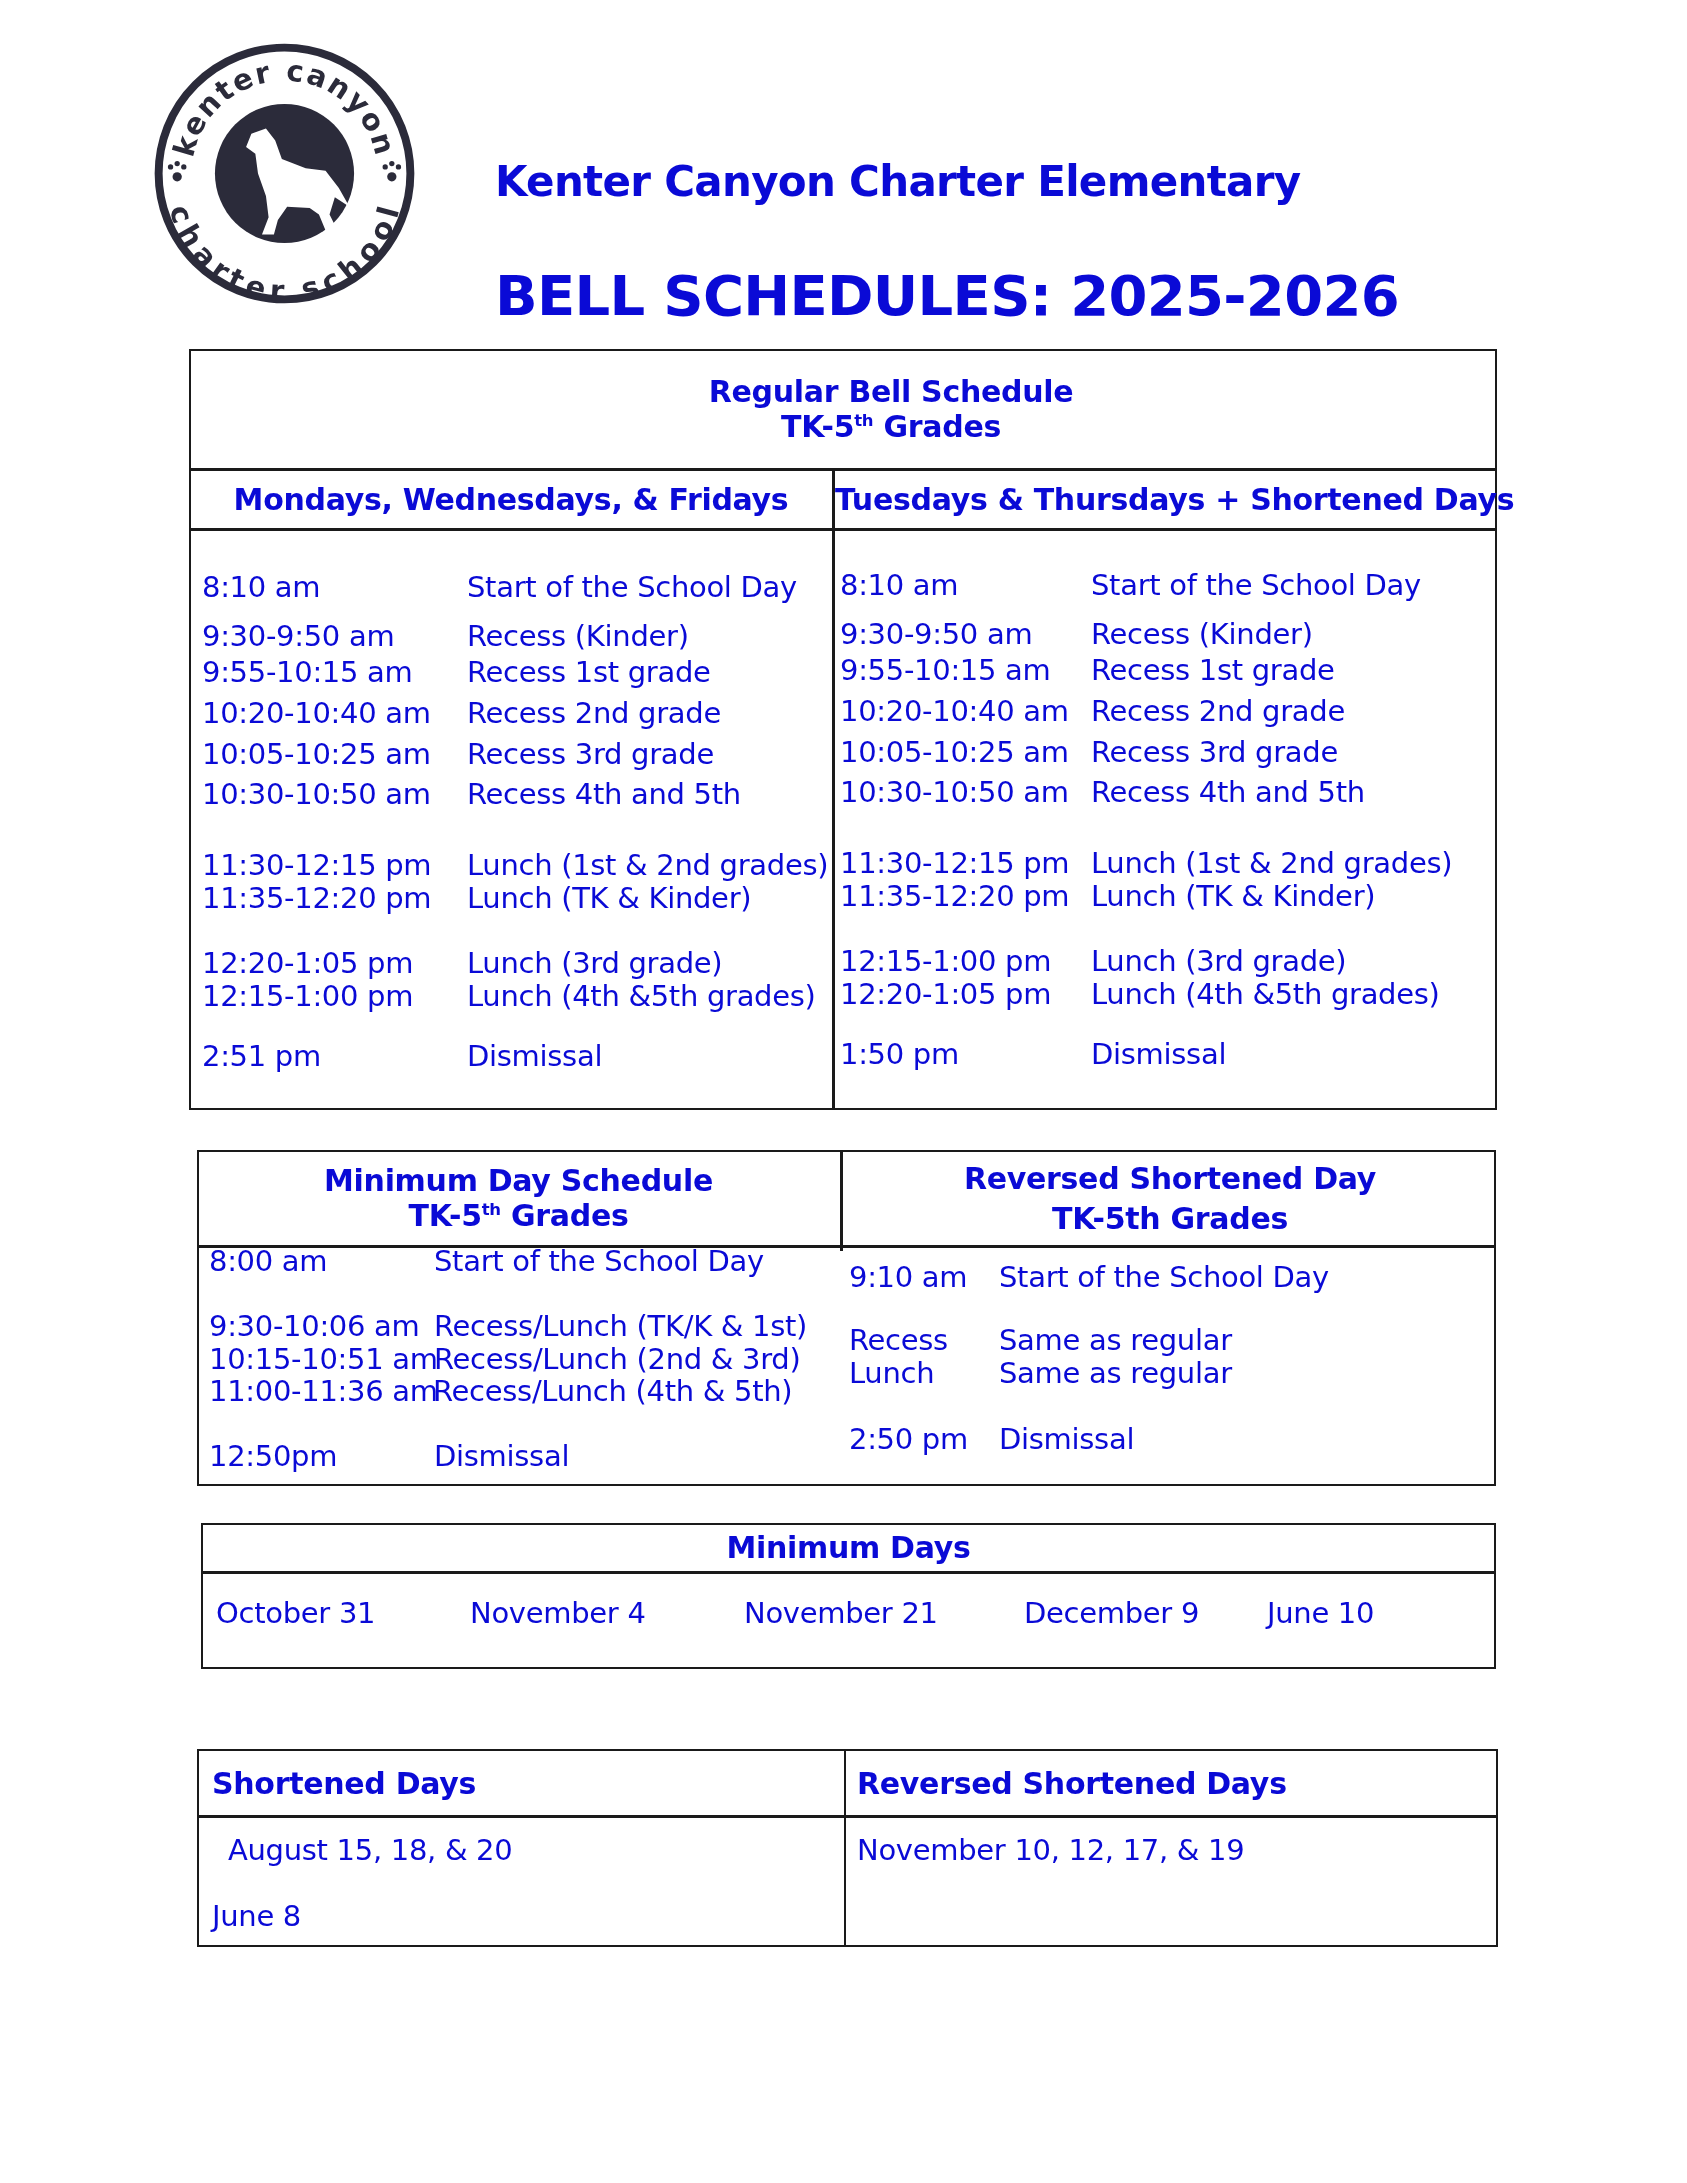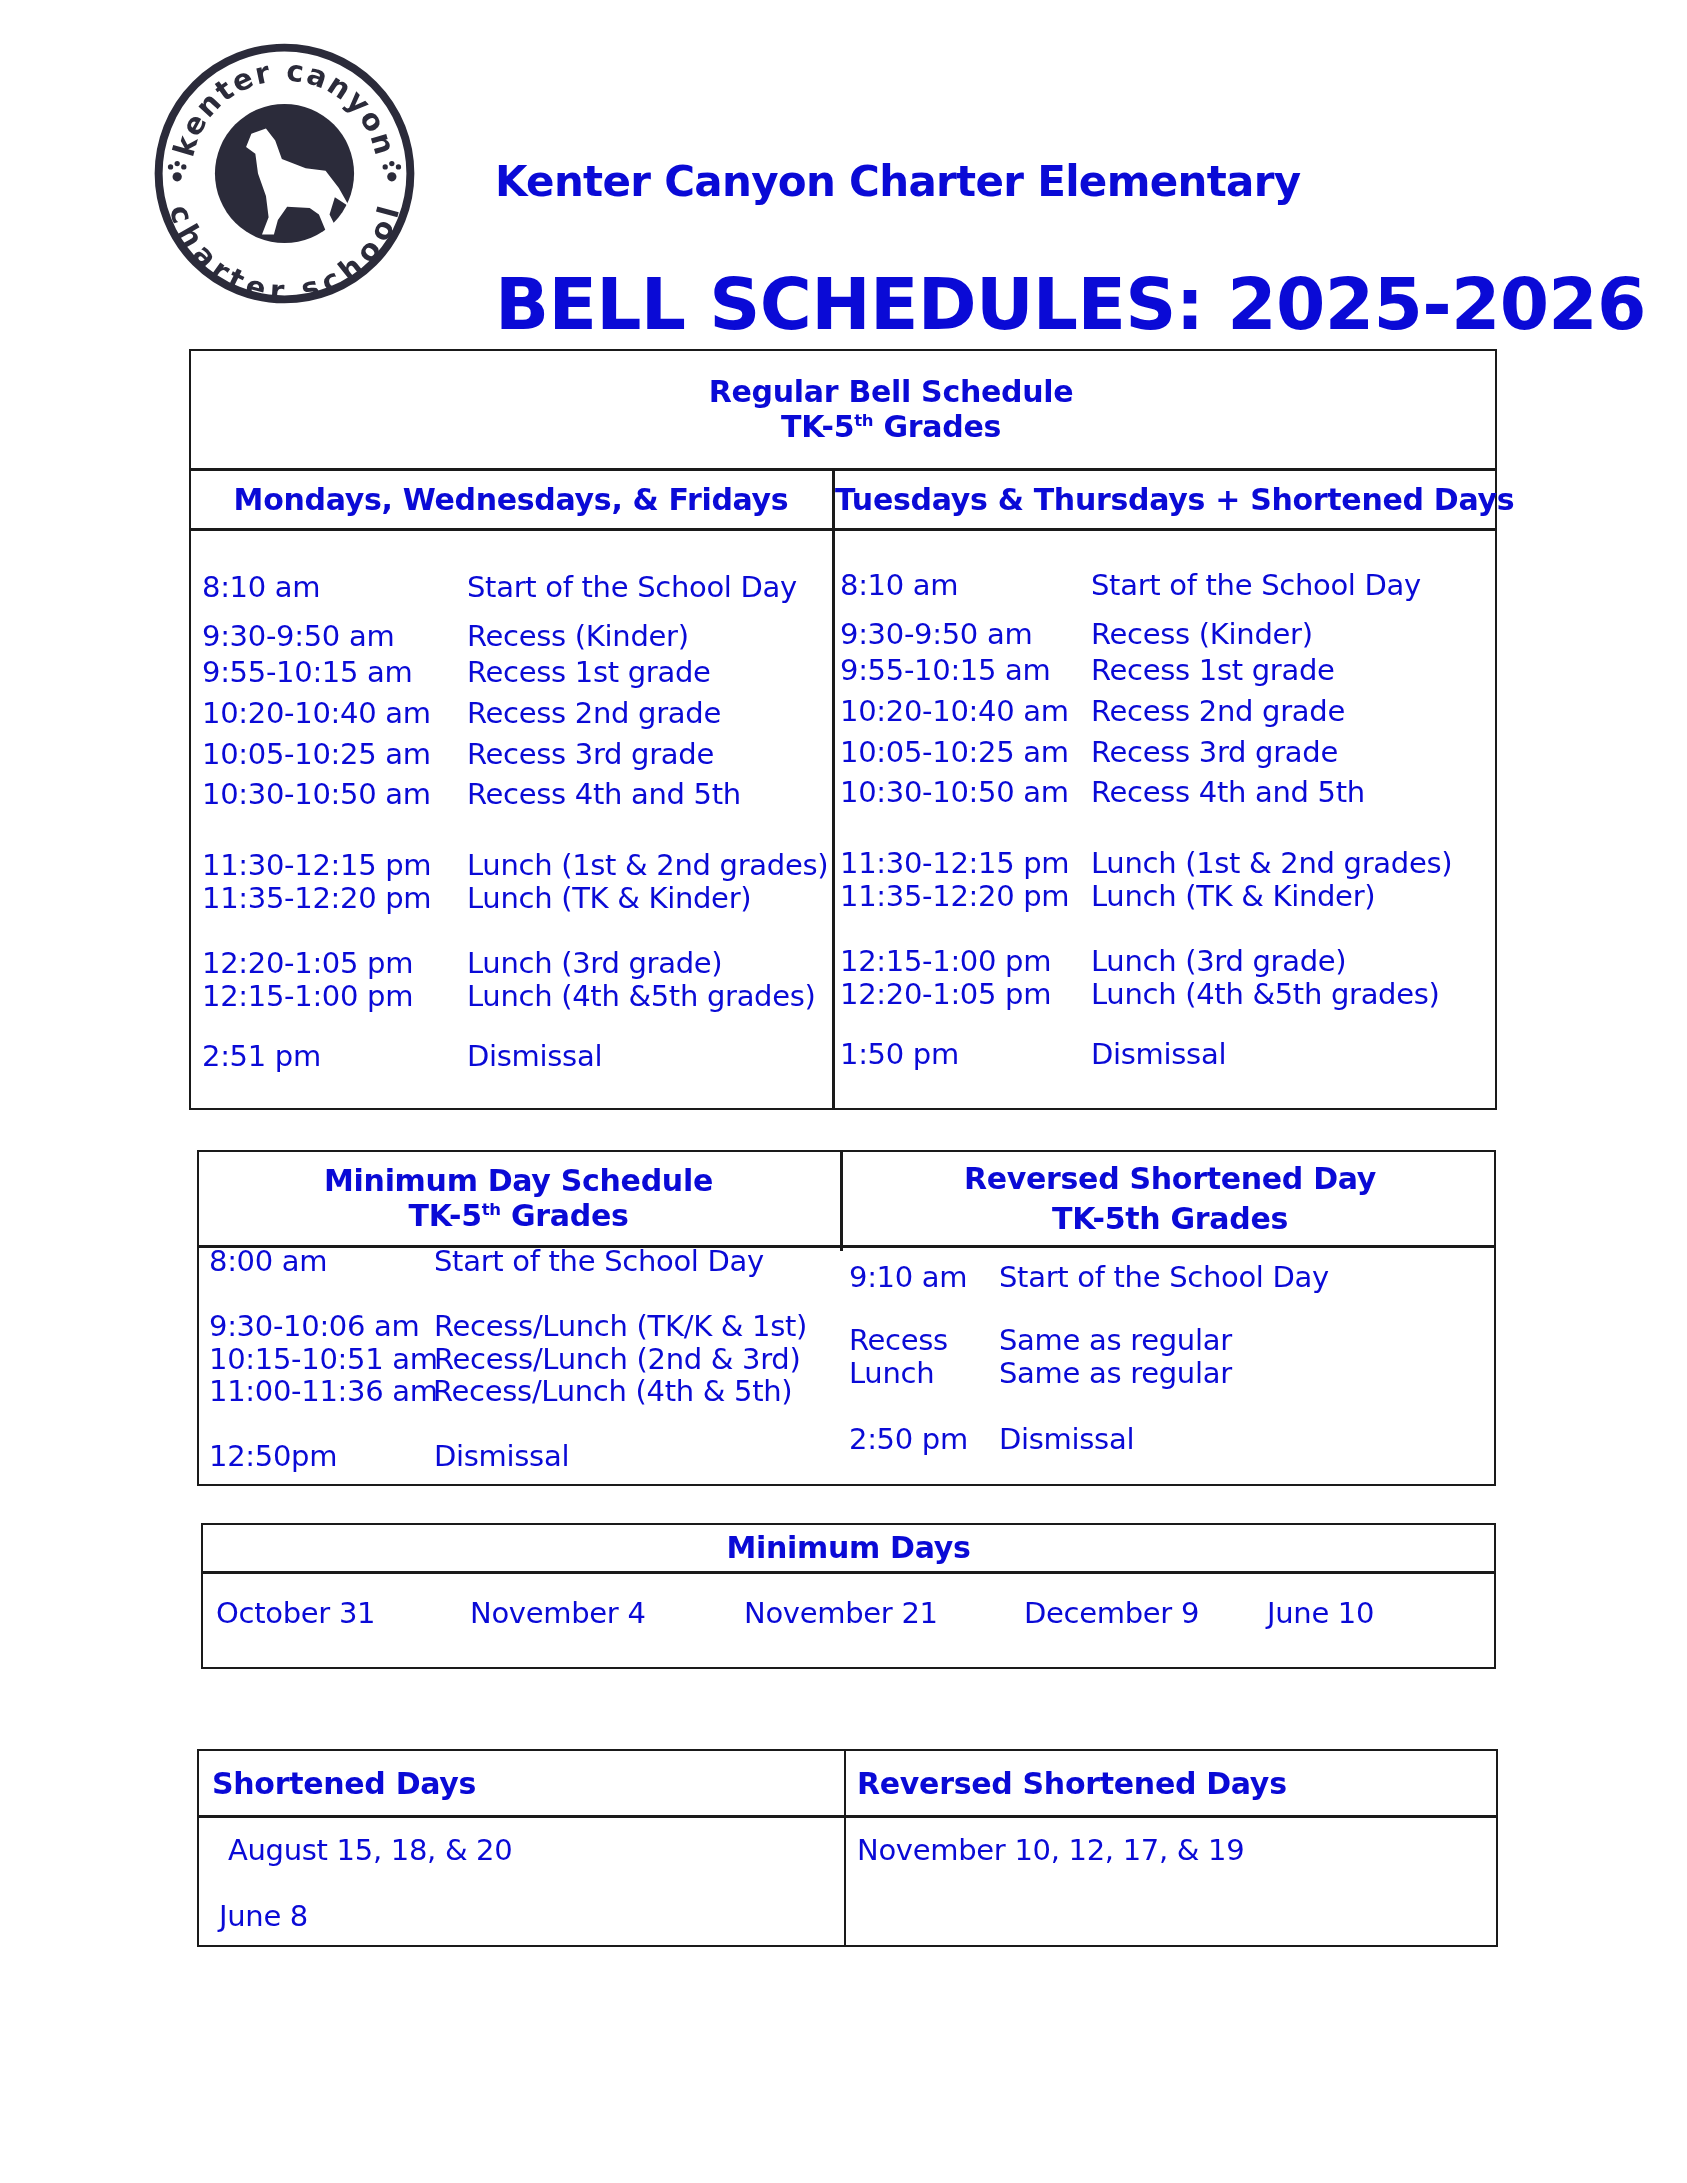--- a/index.html
+++ b/index.html
@@ -1,21 +1,21 @@
 <!DOCTYPE html>
 <html style="font-size:10.6px"><head>
 <meta charset="utf-8">
 <style>
   html, body { margin:0; padding:0; background:#ffffff; }
   body { width:1687px; height:2183px; position:relative; overflow:hidden;
          font-family:"DejaVu Sans", sans-serif; color:#0a0ad6; }
   .abs { position:absolute; }
   .logo { left:152px; top:41px; width:265px; height:265px; }
   .school-name { left:495px; top:157px; font-size:42px; font-weight:bold; color:#0a0ad6; letter-spacing:-0.7px; white-space:nowrap; }
-  .page-title { left:495px; top:263px; font-size:71px; font-weight:bold; color:#0a0ad6; letter-spacing:-0.7px; white-space:nowrap; }
+  .page-title { left:495px; top:263px; font-size:56px; font-weight:bold; color:#0a0ad6; letter-spacing:-0.7px; white-space:nowrap; }
 
   .box { position:absolute; border:2.6px solid #1a1a1a; box-sizing:border-box; }
   .hline { position:absolute; height:2.6px; background:#1a1a1a; }
   .vline { position:absolute; width:2.6px; background:#1a1a1a; }
 
   .h-bold { font-weight:bold; font-size:30px; color:#0a0ad6; white-space:nowrap; letter-spacing:-0.3px; }
   .center { text-align:center; }
   .row { position:absolute; font-size:29px; white-space:nowrap; color:#0a0ad6; letter-spacing:-0.3px; }
   .col-time { position:absolute; left:0;text-align:right; }
   .col-desc { position:absolute; }
@@ -230,15 +230,15 @@
   </div>
 
 <div class="box" style="left:197px; top:1749px; width:1301px; height:198px;"></div>
 <div class="hline" style="left:197px; top:1815px; width:1301px;"></div>
 <div class="vline" style="left:844px; top:1749px; height:198px; width:2px;"></div>
 
 <div class="abs h-bold" style="left:212px; top:1766px;">Shortened Days</div>
 <div class="abs h-bold" style="left:857px; top:1766px;">Reversed Shortened Days</div>
 
 <div class="row" style="left:228px; top:1833px;">August 15, 18, &amp; 20</div>
-<div class="row" style="left:212px; top:1899px;margin-left:7px;">June 8</div>
+<div class="row" style="left:212px; top:1899px;">June 8</div>
 <div class="row" style="left:857px; top:1833px;">November 10, 12, 17, &amp; 19</div>
 
 
 </body></html>

